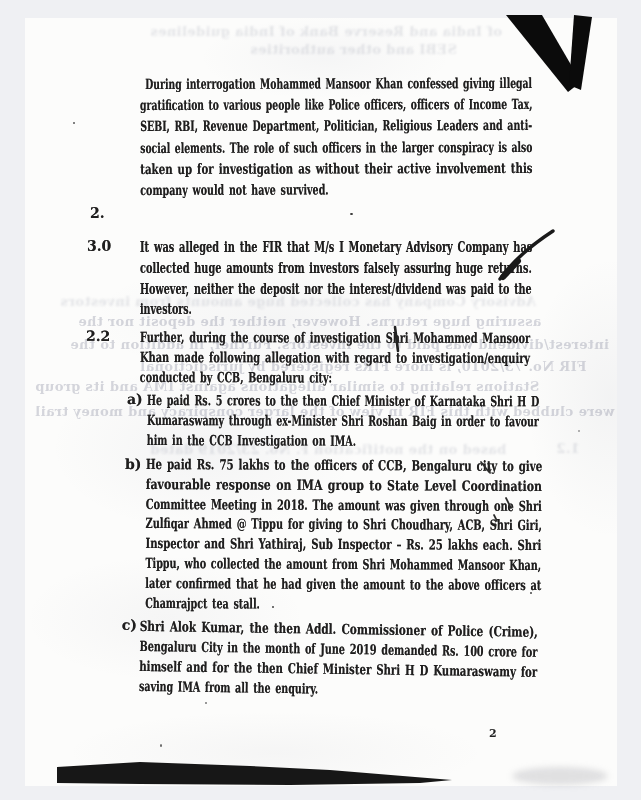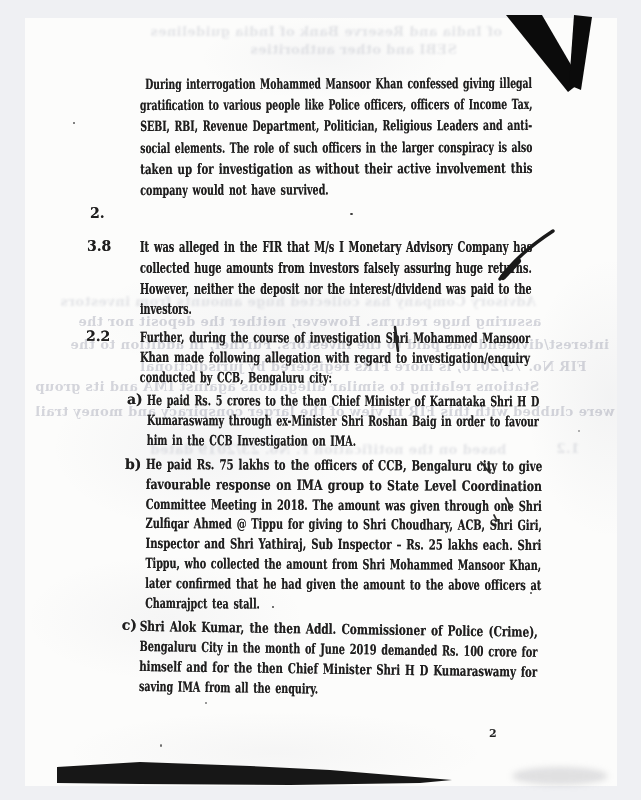--- a/index.html
+++ b/index.html
@@ -50,21 +50,21 @@
     <span class="line" style="transform: scaleX(0.658824);">gratification to various people like Police officers, officers of Income Tax,</span>
     <span class="line" style="transform: scaleX(0.674699);">SEBI, RBI, Revenue Department, Politician, Religious Leaders and anti-</span>
     <span class="line" style="transform: scaleX(0.661046);">social elements. The role of such officers in the larger conspiracy is also</span>
     <span class="line" style="transform: scaleX(0.728625);">taken up for investigation as without their active involvement this</span>
     <span class="line lastline">company would not have survived.</span>
   </div>
 
   <div class="para numcol" style="left:90px;top:205px">2.</div>
 
   <div class="para" style="left:140px;top:237px;--lh:20.8px;">
-    <div class="numcol" style="left:-53px;top:1px">3.8</div>
+    <div class="numcol" style="left:-53px;top:1px">3.0</div>
     <span class="line" style="transform: scaleX(0.701252);">It was alleged in the FIR that M/s I Monetary Advisory Company has</span>
     <span class="line" style="transform: scaleX(0.69627);">collected huge amounts from investors falsely assuring huge returns.</span>
     <span class="line" style="transform: scaleX(0.685315);">However, neither the deposit nor the interest/dividend was paid to the</span>
     <span class="line lastline">investors.</span>
   </div>
 
   <div class="para" style="left:140px;top:327px;--lh:20px;transform:rotate(.15deg);transform-origin:0 0;">
     <div class="numcol" style="left:-54px;top:1px">2.2</div>
     <span class="line" style="transform: scaleX(0.695187);">Further, during the course of investigation Shri Mohammed Mansoor</span>
     <span class="line" style="transform: scaleX(0.705244);">Khan made following allegation with regard to investigation/enquiry</span>

